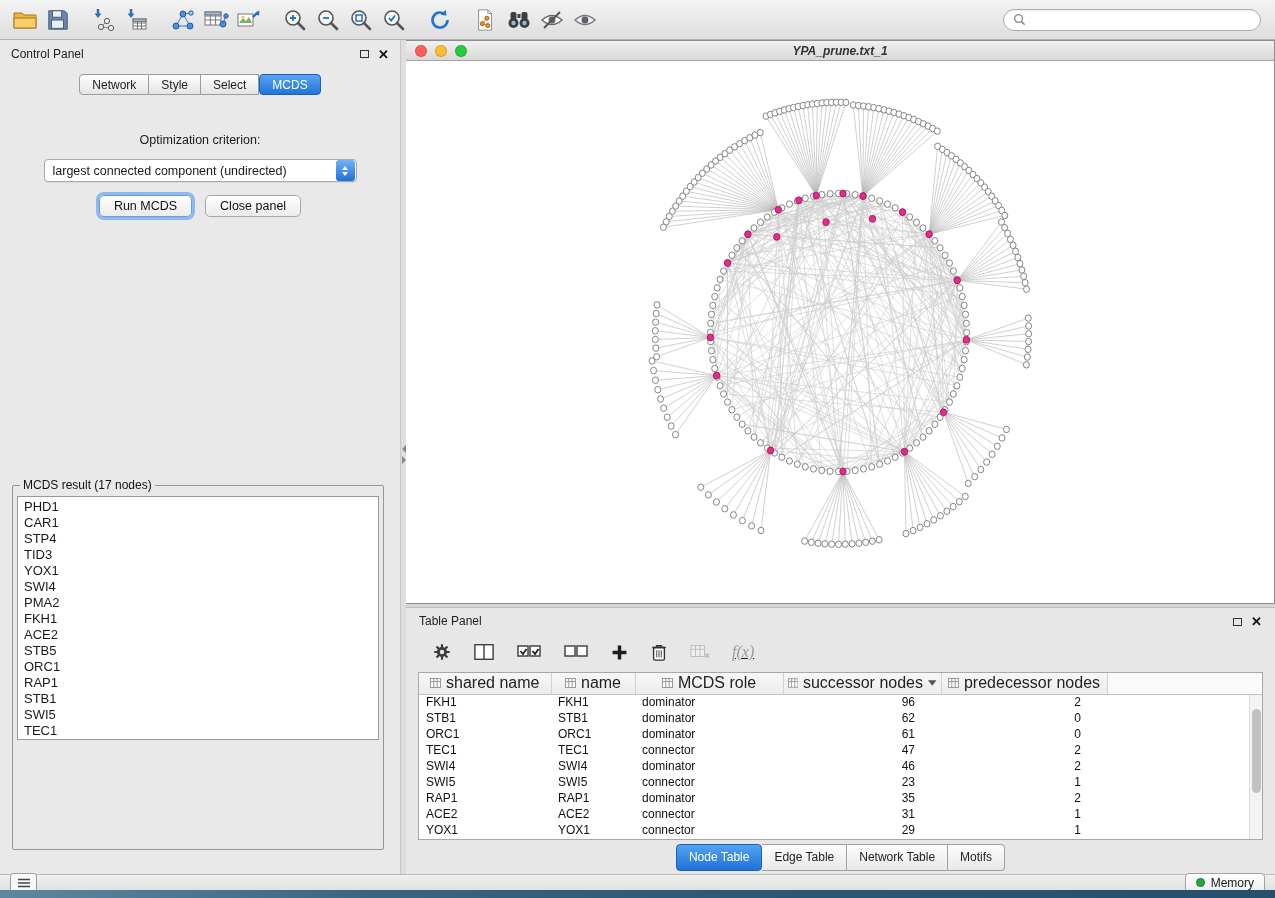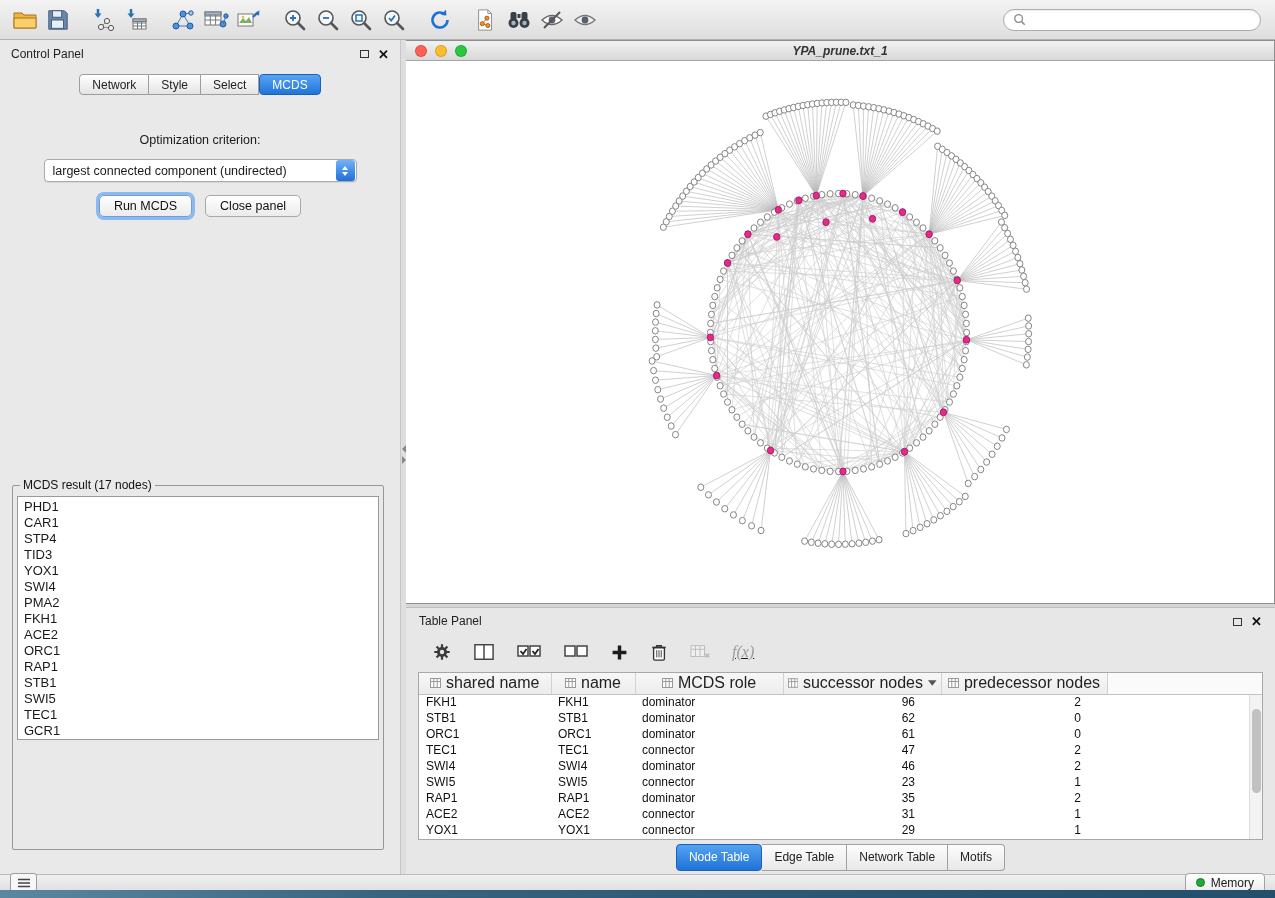--- a/index.html
+++ b/index.html
@@ -292,26 +292,26 @@
         <div class="result-list" id="mcds-list">
             <div class="result-item">PHD1</div>
             <div class="result-item">CAR1</div>
             <div class="result-item">STP4</div>
             <div class="result-item">TID3</div>
             <div class="result-item">YOX1</div>
             <div class="result-item">SWI4</div>
             <div class="result-item">PMA2</div>
             <div class="result-item">FKH1</div>
             <div class="result-item">ACE2</div>
+            <div class="result-item">STB5</div>
             <div class="result-item">ORC1</div>
             <div class="result-item">RAP1</div>
             <div class="result-item">STB1</div>
             <div class="result-item">SWI5</div>
             <div class="result-item">TEC1</div>
-            <div class="result-item">GCR1</div>
           </div>
       </fieldset>
     </div>
 
     <div class="vsplitter">
       <div class="vsplit-handle">
         <span class="tri-l"></span>
         <span class="tri-r"></span>
       </div>
     </div>

